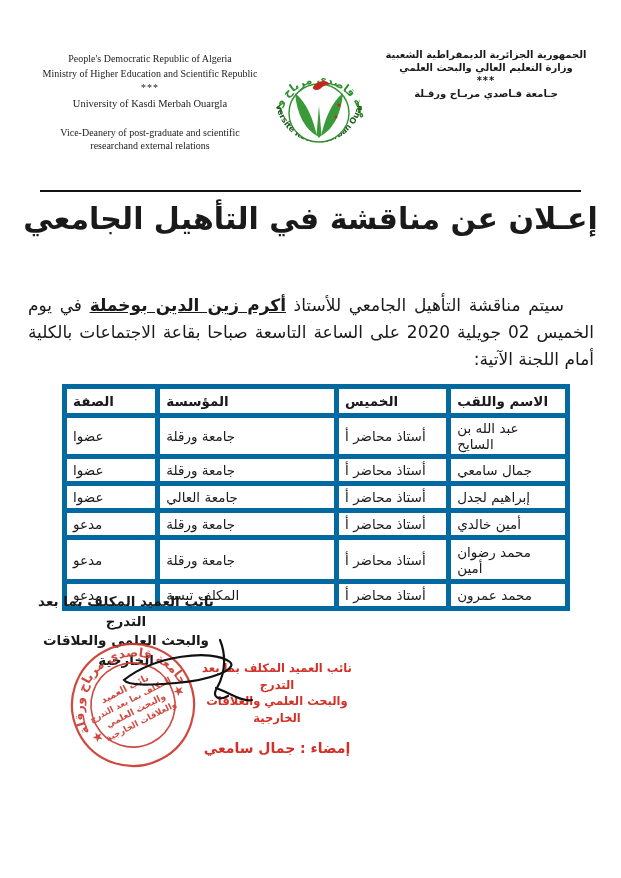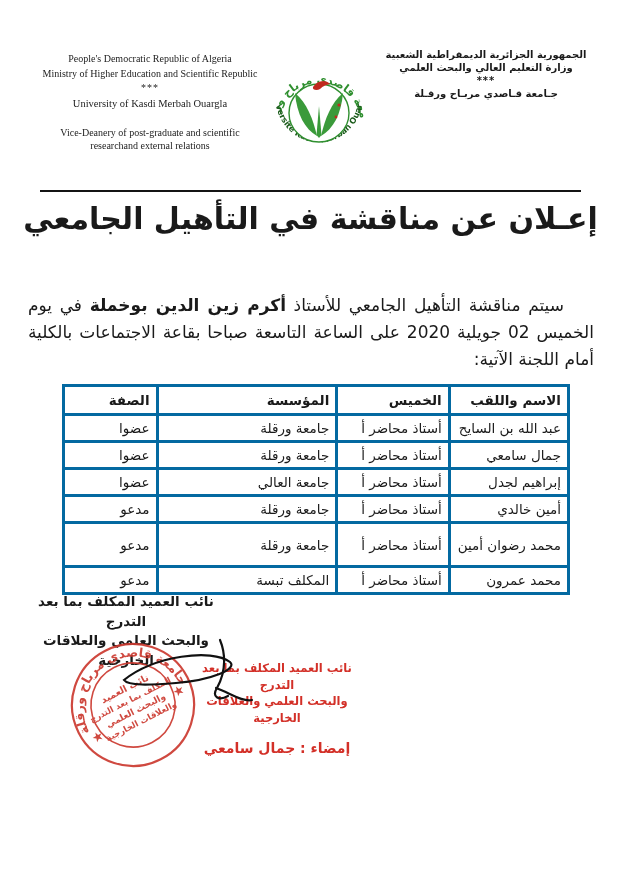--- a/index.html
+++ b/index.html
@@ -43,32 +43,32 @@
     font-size:30px; font-weight:bold; line-height:1.15;
   }
 
   
   .announce {
     position:absolute; left:28px; top:292px; width:566px;
     direction:rtl; text-align:justify;
     font-size:17px; line-height:1.6;
     text-indent:30px;
   }
-  .announce .bold { font-weight:bold; }
+  .announce .bold { font-weight:bold;text-decoration:underline; }
 
   
   .committee {
     position:absolute; left:62px; top:384px; width:508px;
     direction:rtl;
     border-collapse:collapse;
     font-size:13.5px;
   }
   .committee th, .committee td {
-    border:3px solid #0369a1;
-    text-align:right; vertical-align:middle;
+    border:5px solid #0369a1;
+    text-align:left; vertical-align:middle;
     padding:2px 6px;
   }
   .committee th { font-weight:bold; height:29px; }
   .committee td { height:27px;margin-left:35px; }
   .committee tr.tall td { height:44px; }
   .col-name { width:120px; } .col-rank { width:113px; }
   .col-inst { width:181px; } .col-role { width:94px; }
 
   
   .sig-block {

